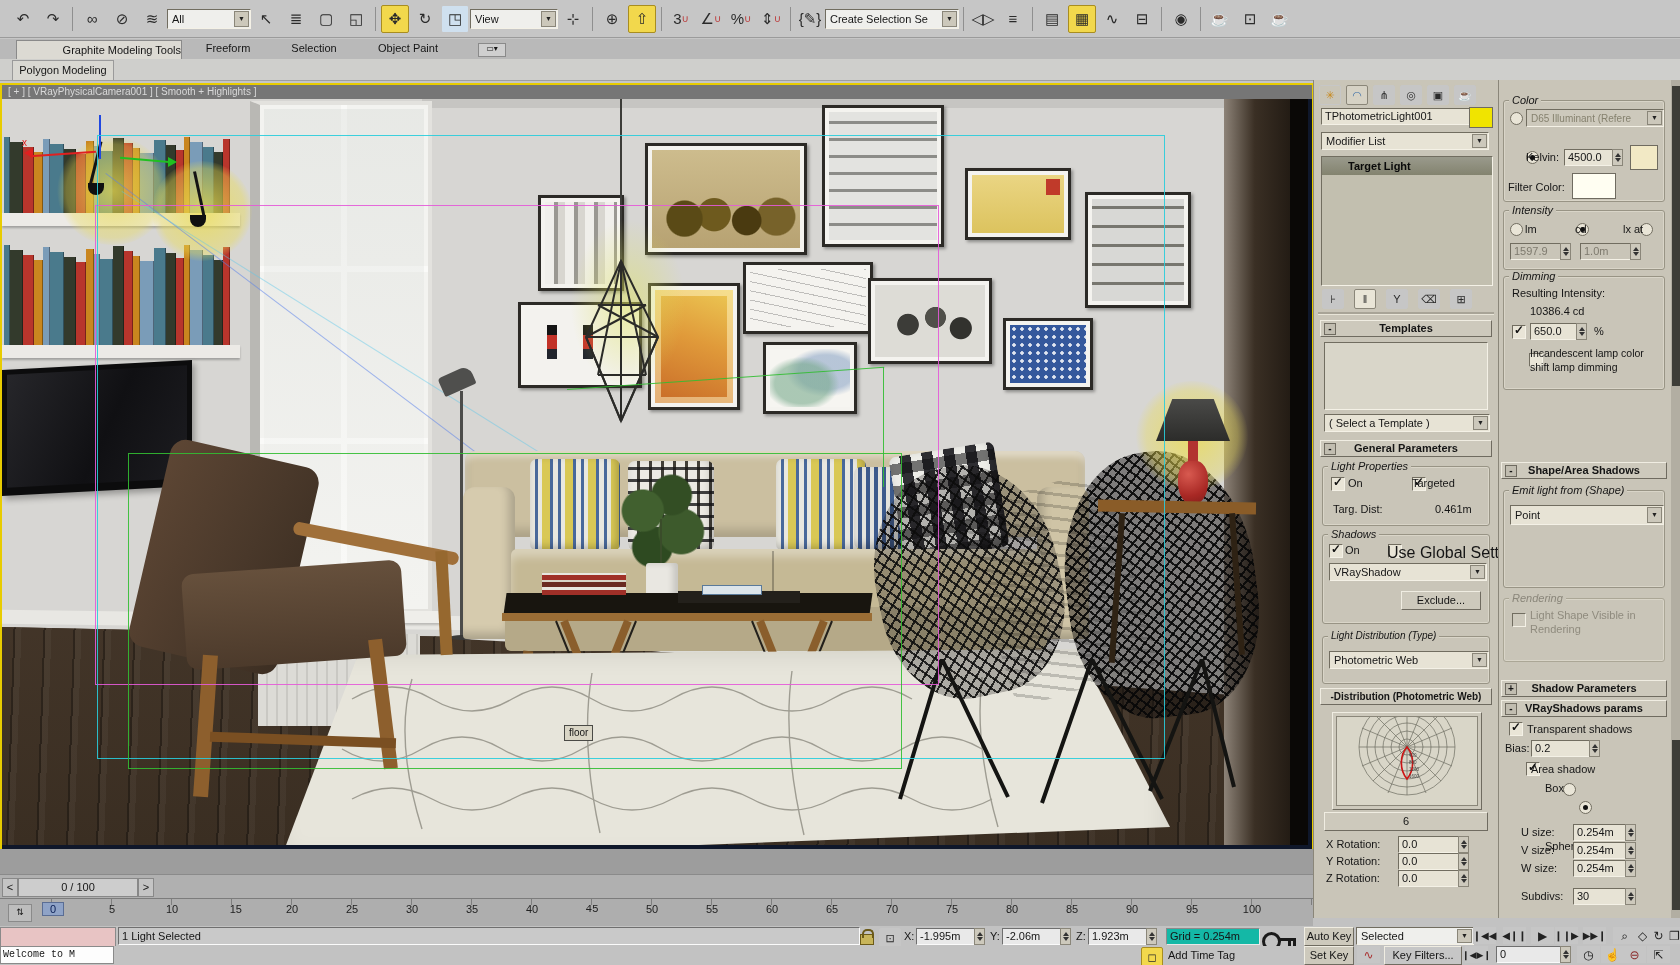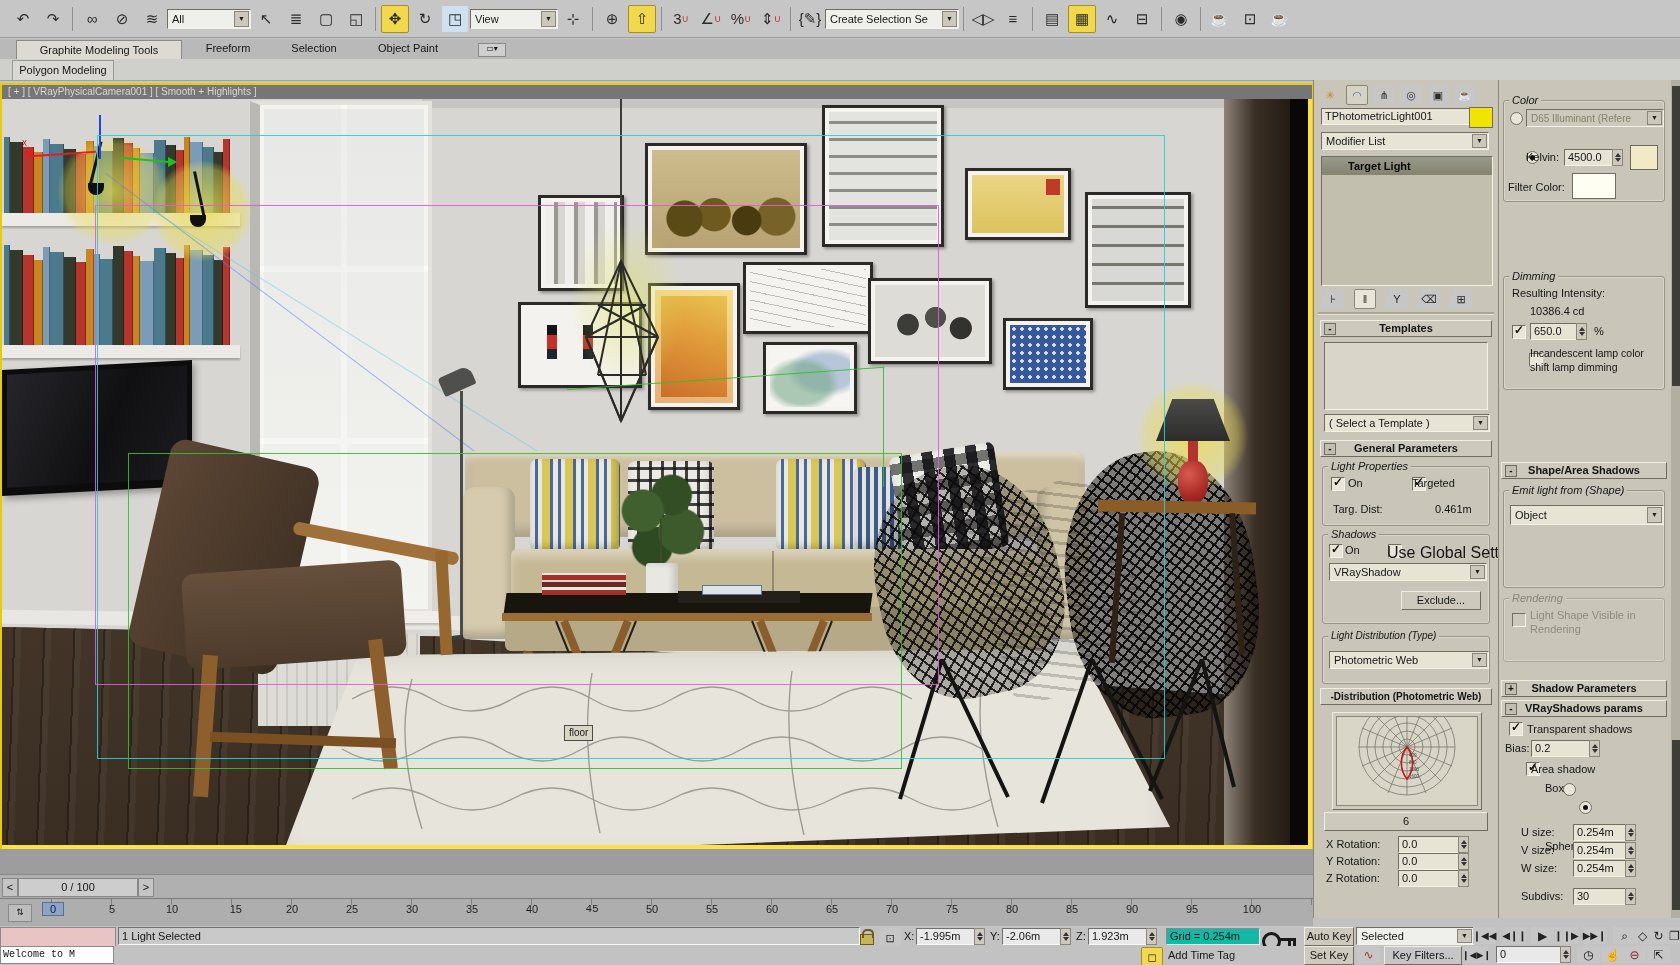--- a/index.html
+++ b/index.html
@@ -98,31 +98,31 @@
     <span class="tbtn">⊟</span>
     <span class="vsep"></span>
     <span class="tbtn">◉</span>
     <span class="vsep"></span>
     <span class="tbtn">☕</span>
     <span class="tbtn">⊡</span>
     <span class="tbtn">☕</span>
   </div>
 
   <div class="abs" style="left:0;top:39px;width:1680px;height:20px;background:#b9b9b9">
-    <div class="abs" style="left:16px;top:1px;width:164px;height:19px;background:#dcdad3;border:1px solid #8a8a8a;border-bottom:none;text-align:center;line-height:18px"><span>Graphite Modeling Tools</span></div>
+    <div class="abs" style="left:16px;top:1px;width:164px;height:19px;background:#dcdad3;border:1px solid #8a8a8a;border-bottom:none;text-align:right;line-height:18px"><span>Graphite Modeling Tools</span></div>
     <div class="abs lbl" style="left:198px;top:3px;width:60px;text-align:center"><span>Freeform</span></div>
     <div class="abs lbl" style="left:284px;top:3px;width:60px;text-align:center"><span>Selection</span></div>
     <div class="abs lbl" style="left:372px;top:3px;width:72px;text-align:center"><span>Object Paint</span></div>
     <div class="abs" style="left:478px;top:4px;width:26px;height:12px;background:#cfcfcf;border:1px solid #8a8a8a;text-align:center;line-height:10px;font-size:8px">▭▾</div>
   </div>
   <div class="abs" style="left:0;top:59px;width:1680px;height:21px;background:#cfcfcc;border-bottom:1px solid #a0a0a0">
     <div class="abs" style="left:12px;top:1px;width:100px;height:19px;background:#d9d8d2;border:1px solid #9a9a9a;border-bottom:none;text-align:center;line-height:18px"><span>Polygon Modeling</span></div>
   </div>
 
-  <div class="abs" style="left:0;top:83px;width:1310px;height:764px;border:2px solid #e8cc00;background:#fde047">
+  <div class="abs" style="left:0;top:83px;width:1310px;height:764px;border:2px solid #e8cc00;background:#0f172a">
     <div class="abs" style="left:0;top:0;width:100%;height:14px;background:#767676;color:#d9d9d9;font-size:10px;line-height:14px;padding-left:6px;box-sizing:border-box">
       <span>[ + ] [ VRayPhysicalCamera001 ] [ Smooth + Highlights ]</span>
     </div>
 
     <div class="abs" style="left:0;top:14px;width:1306px;height:746px;overflow:hidden">
 
       <div class="abs" style="left:0;top:0;width:1306px;height:746px;background:#d7d6d3"></div>
       <div class="abs" style="left:420px;top:0;width:820px;height:9px;background:rgba(0,0,0,.08)"></div>
 
       <div class="abs" style="left:0;top:0;width:1306px;height:746px;
@@ -468,20 +468,39 @@
       <span class="sp" style="left:108px;top:48px">
           <i class="u"></i>
           <i class="d"></i>
         </span>
       <div class="abs" style="left:126px;top:44px;width:26px;height:23px;background:#f2e9c5;border:1px solid #6f6b60"></div>
       <span class="lbl" style="left:4px;top:80px">Filter Color:</span>
       <div class="abs" style="left:68px;top:72px;width:42px;height:24px;background:#fffef2;border:1px solid #6f6b60"></div>
     </div>
 
     
+    <div class="grp" style="left:4px;top:130px;width:160px;height:58px">
+      <i class="glab">Intensity</i>
+      <span class="rad abs" style="left:6px;top:12px"></span>
+      <span class="lbl" style="left:21px;top:12px">lm</span>
+      <span class="rad on abs" style="left:56px;top:12px"></span>
+      <span class="lbl" style="left:71px;top:12px">cd</span>
+      <span class="rad abs" style="left:104px;top:12px"></span>
+      <span class="lbl" style="left:119px;top:12px">lx at</span>
+      <div class="fld dis abs" style="left:6px;top:32px;width:46px"><span>1597.9</span></div>
+      <span class="sp" style="left:56px;top:32px">
+          <i class="u"></i>
+          <i class="d"></i>
+        </span>
+      <div class="fld dis abs" style="left:76px;top:32px;width:46px"><span>1.0m</span></div>
+      <span class="sp" style="left:126px;top:32px">
+          <i class="u"></i>
+          <i class="d"></i>
+        </span>
+    </div>
 
     
     <div class="grp" style="left:4px;top:196px;width:160px;height:112px">
       <i class="glab">Dimming</i>
       <span class="lbl" style="left:8px;top:10px">Resulting Intensity:</span>
       <span class="lbl" style="left:26px;top:28px">10386.4 cd</span>
       <span class="cb on abs" style="left:8px;top:48px"></span>
       <div class="fld abs" style="left:26px;top:46px;width:42px"><span>650.0</span></div>
       <span class="sp" style="left:72px;top:46px">
           <i class="u"></i>
@@ -492,21 +511,21 @@
       <span class="lbl" style="left:26px;top:70px;font-size:10.5px">Incandescent lamp color</span>
       <span class="lbl" style="left:26px;top:84px;font-size:10.5px">shift lamp dimming</span>
     </div>
 
     
 
     
     <div class="roll" style="left:2px;top:382px;width:164px"><b class="pm">-</b><span>Shape/Area Shadows</span></div>
     <div class="grp" style="left:4px;top:410px;width:160px;height:96px">
       <i class="glab">Emit light from (Shape)</i>
-      <div class="dd" style="left:6px;top:14px;width:132px;height:18px;line-height:18px"><span>Object</span><span class="ar">▼</span></div>
+      <div class="dd" style="left:6px;top:14px;width:132px;height:18px;line-height:18px"><span>Point</span><span class="ar">▼</span></div>
     </div>
     
     <div class="grp" style="left:4px;top:518px;width:160px;height:62px;border-color:#aba796">
       <i class="glab" style="color:#8a867a">Rendering</i>
       <span class="cb dis abs" style="left:8px;top:14px"></span>
       <span class="lbl" style="left:26px;top:10px;color:#8f8b7e">Light Shape Visible in</span>
       <span class="lbl" style="left:26px;top:24px;color:#8f8b7e">Rendering</span>
     </div>
 
     

